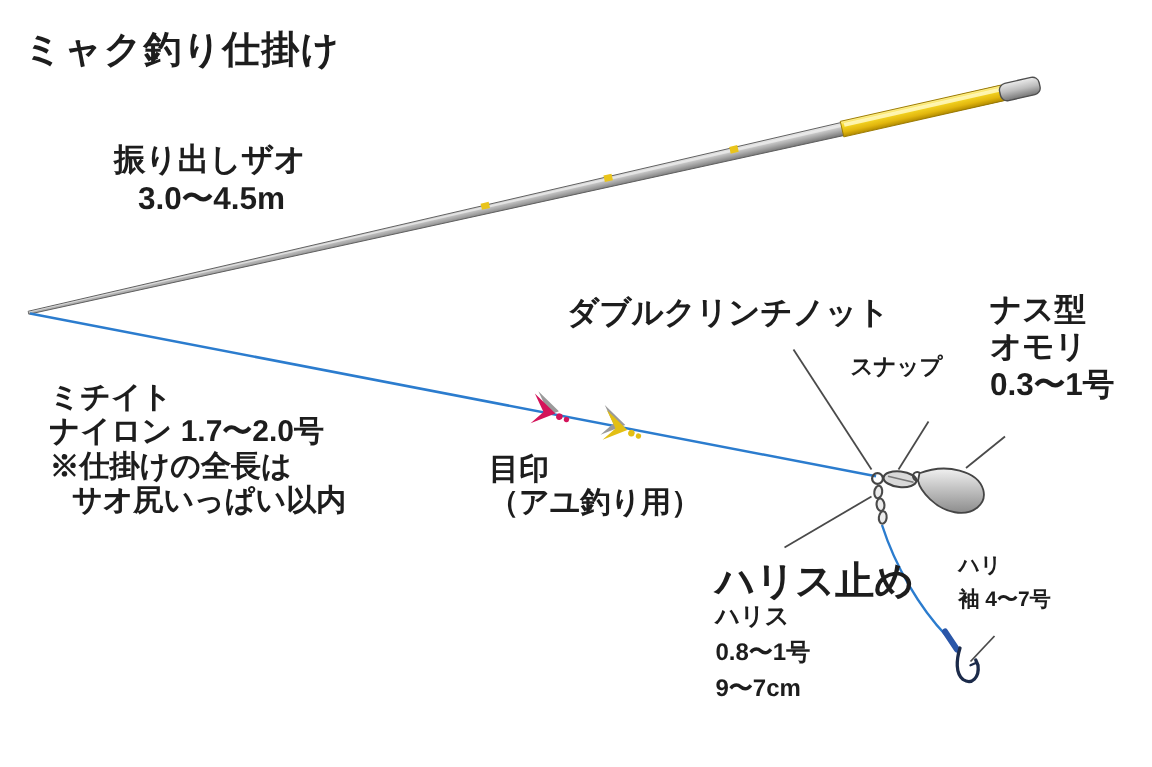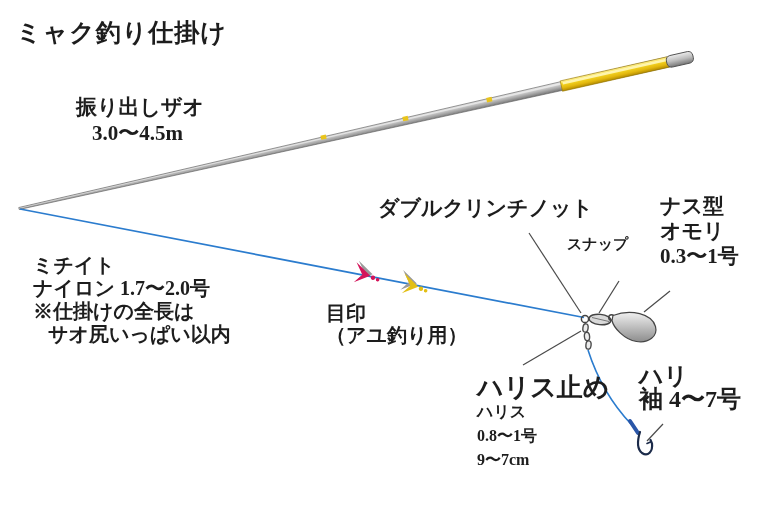--- a/index.html
+++ b/index.html
@@ -1,33 +1,33 @@
 <!DOCTYPE html>
 <html><head>
 <meta charset="utf-8">
 <style>
   html,body{margin:0;padding:0;background:#ffffff;}
   .canvas{
     position:relative;width:768px;height:492px;background:#ffffff;overflow:hidden;
-    font-family:Liberation Serif, serif;color:#1d1d1d;
+    font-family:Liberation Sans, sans-serif;color:#1d1d1d;
   }
   .canvas svg{position:absolute;left:0;top:0;}
   .label{position:absolute;font-weight:700;white-space:nowrap;color:#1d1d1d;}
   .title{left:16px;top:16px;font-size:25px;letter-spacing:1px;}
   .rod-label{left:76px;top:94px;font-size:21px;line-height:26px;}
   .rod-label .l2{margin-left:16px;}
   .mainline-label{left:33px;top:254px;font-size:20px;line-height:23px;}
   .mainline-label .l4{margin-left:15px;}
   .marker-label{left:326px;top:302px;font-size:20px;line-height:22px;}
   .knot-label{left:378px;top:194px;font-size:21px;}
   .snap-label{left:567px;top:235px;font-size:15px;}
   .weight-label{left:660px;top:194px;font-size:21px;line-height:25px;}
   .stopper-label{left:477px;top:370px;font-size:26px;}
   .leader-label{left:477px;top:400px;font-size:16px;line-height:24px;}
-  .hook-label{left:639px;top:365px;font-size:24px;line-height:23px;}
+  .hook-label{left:639px;top:365px;font-size:14px;line-height:23px;}
 </style>
 </head>
 <body>
 
 <div class="canvas">
 
   <svg width="768" height="511" viewBox="0 0 768 511">
     <defs>
       <linearGradient id="rodGrad" x1="0" y1="0" x2="0" y2="1">
         <stop offset="0" stop-color="#f4f4f4"></stop>

